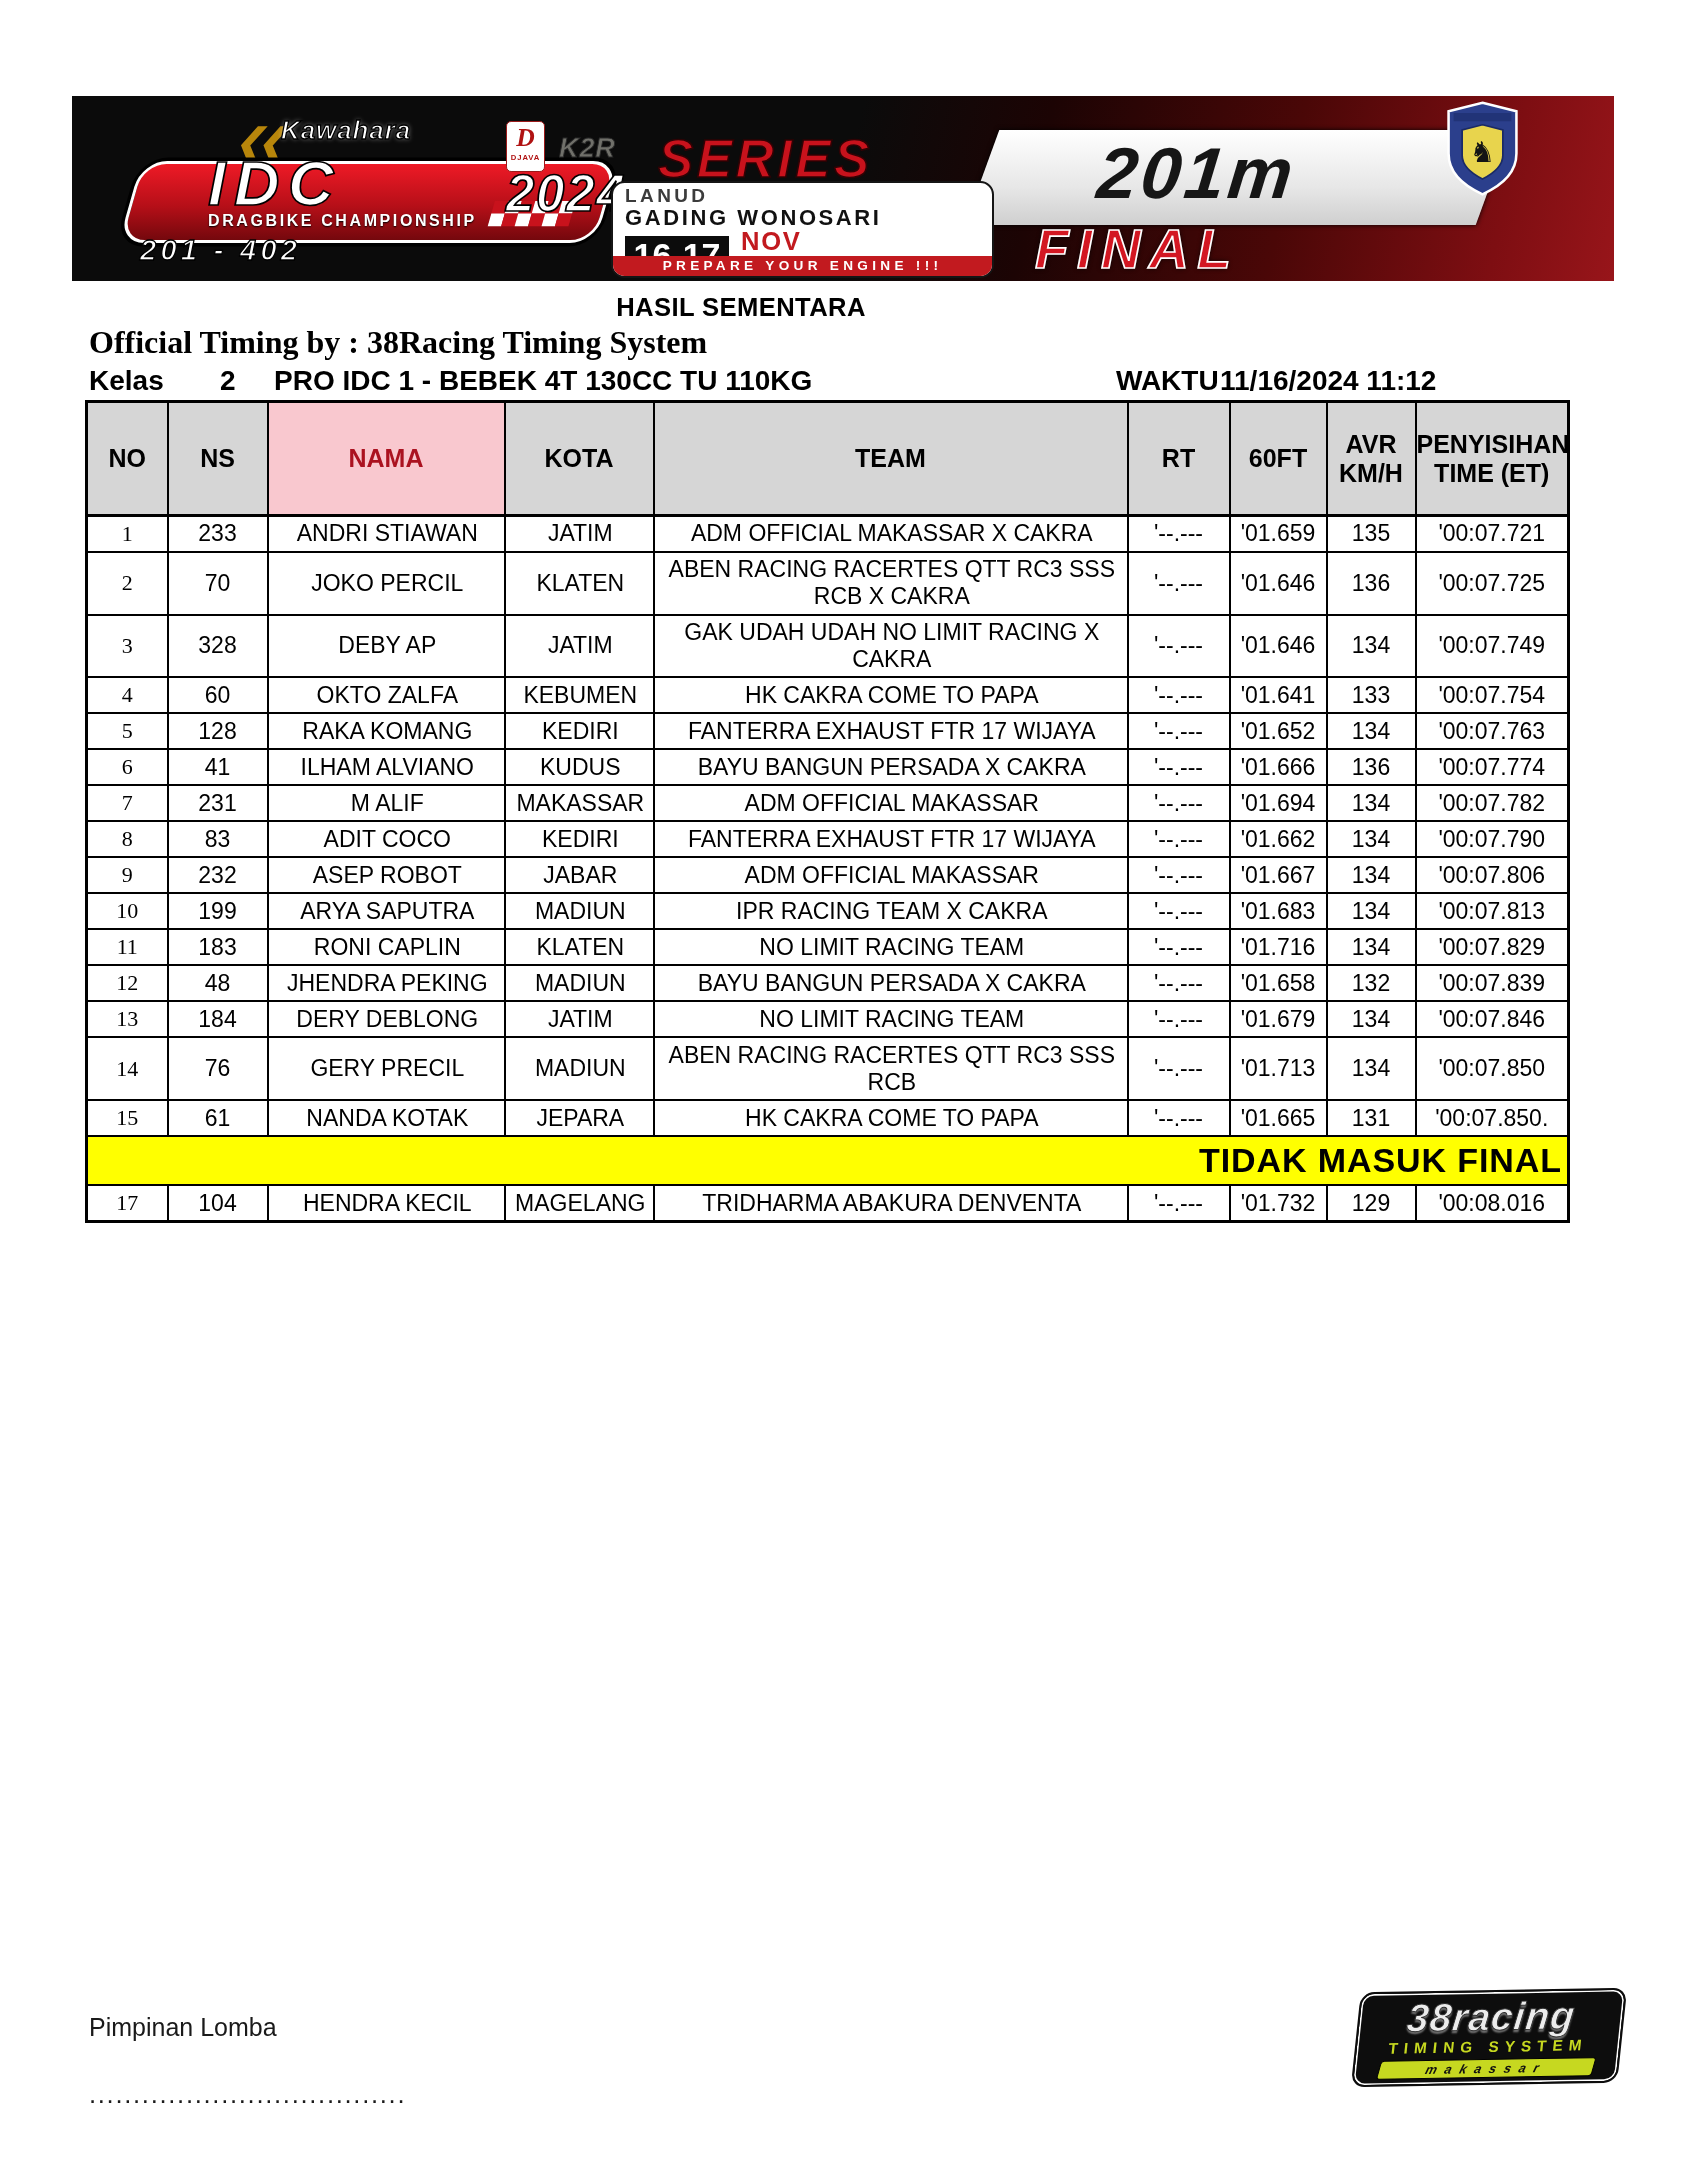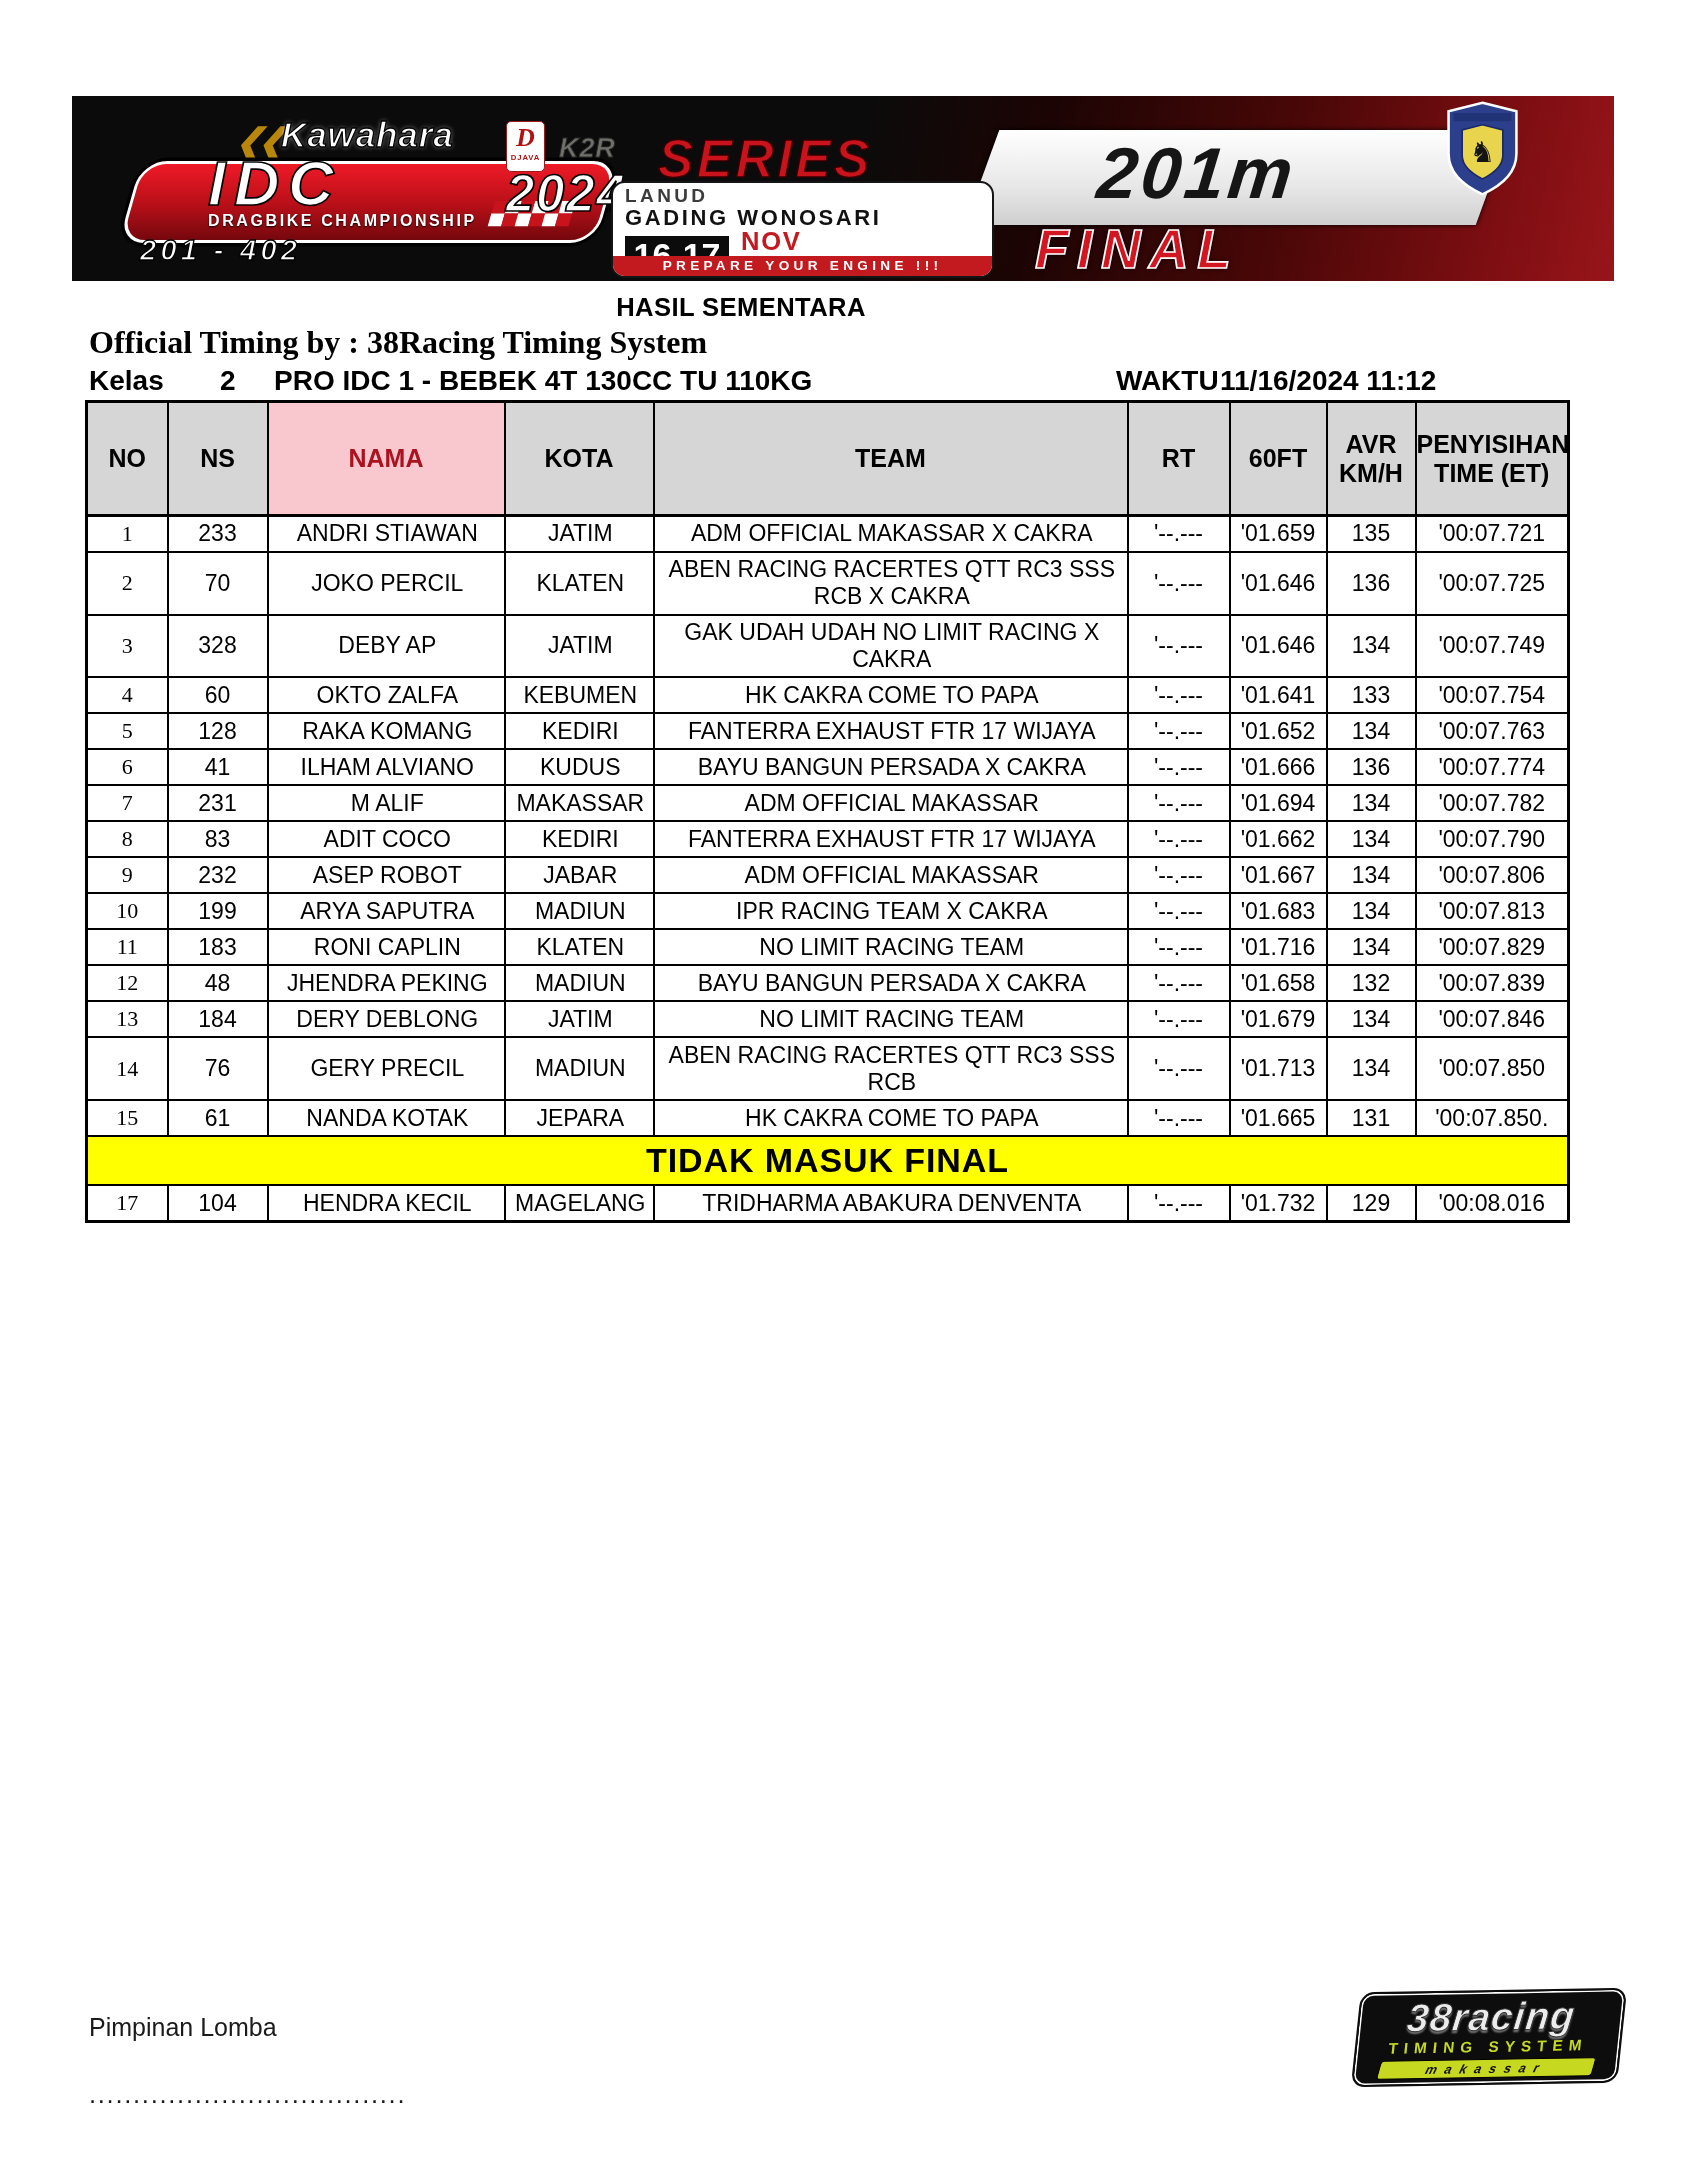--- a/index.html
+++ b/index.html
@@ -11,21 +11,21 @@
 
   
   .banner {
     position:absolute; left:72px; top:96px; width:1542px; height:185px;
     background:linear-gradient(103deg,#0b0b0b 0%,#0b0b0b 50%,#1c0404 62%,#4a0707 78%,#7e0e12 92%,#98151a 100%);
     overflow:hidden;
   }
   .kw-wrap { position:absolute; left:34px; top:10.2px; width:511px; height:153px; }
   .kw-chev { position:absolute; left:128px; top:15.3px; color:#b8860b; font-size:37px; font-weight:900; letter-spacing:-8.5px; font-style:italic; }
   .kw-name {
-    position:absolute; left:175px; top:8.5px; font-size:35px; font-weight:900; font-style:italic;
+    position:absolute; left:175px; top:8.5px; font-size:26px; font-weight:900; font-style:italic;
     color:#fff; -webkit-text-stroke:1.3px #000; text-shadow:0 0 5.1px rgba(255,255,255,.5); letter-spacing:0.9px;
   }
   .kw-racing {
     position:absolute; left:328px; top:49px; font-family:"Liberation Serif", serif; font-style:italic;
     font-weight:bold; font-size:24px; color:#c43a52; text-shadow:0 0 2.6px #000;
   }
   .idc-shape {
     position:absolute; left:24px; top:55px; width:477px; height:82px; transform:skewX(-16deg);
     background:linear-gradient(180deg,#ee1a26 0%,#b60f18 55%,#74080d 100%);
     border:3.4px solid #fff; border-radius:25.6px; box-shadow:0 0 0 3.4px #000;
@@ -102,21 +102,21 @@
   
   .results { position:absolute; left:85px; top:400px; }
   table { border-collapse:collapse; table-layout:fixed; width:1482px; border:3.4px solid #000; }
   th, td { border:2.1px solid #000; vertical-align:middle; overflow:hidden; }
   thead th { background:#d6d6d6; font-size:25px; font-weight:800; height:114px; text-align:center; line-height:1.15; border-bottom:3.4px solid #000; }
   thead th.nama-h { background:#f9c8cf; color:#ab1220; }
   td { font-size:23px; padding:3.4px 5.1px; height:36px; }
   td.col-no { font-family:"Liberation Serif", serif; font-size:22px; text-align:center; }
   td.col-ns, td.col-rt, td.col-ft60, td.col-avr, td.col-time { text-align:center; }
   td.col-nama, td.col-kota, td.col-team { text-align:center; padding-left:7.7px; }
-  tr.sep-row td { background:#ffff00; font-size:34px; font-weight:800; text-align:center; height:49px; letter-spacing:0.9px; }
+  tr.sep-row td { background:#ffff00; font-size:34px; font-weight:800; text-align:right; height:49px; letter-spacing:0.9px; }
 
   
   .sig-label { position:absolute; left:89px; top:2013px; font-size:25px; color:#1a1a1a; }
   .sig-line { position:absolute; left:89px; top:2080px; font-size:25.6px; letter-spacing:1.7px; color:#1a1a1a; }
   .logo38 {
     position:absolute; left:1356px; top:1990px; width:266px; height:95px;
     background:#0d0d0d; transform:skewX(-7deg) rotate(-1deg); border-radius:13.6px;
     border:2.6px solid #0d0d0d; box-shadow:0 0 0 1.7px #fff inset; text-align:center; padding-top:5.1px;
   }
   .logo38 .l1 { font-size:39px; font-weight:900; font-style:italic; color:#ececec; -webkit-text-stroke:0.9px #2a2a2a; text-shadow:0 2.6px 1.7px #6e6e6e; line-height:1; letter-spacing:0.9px; }

